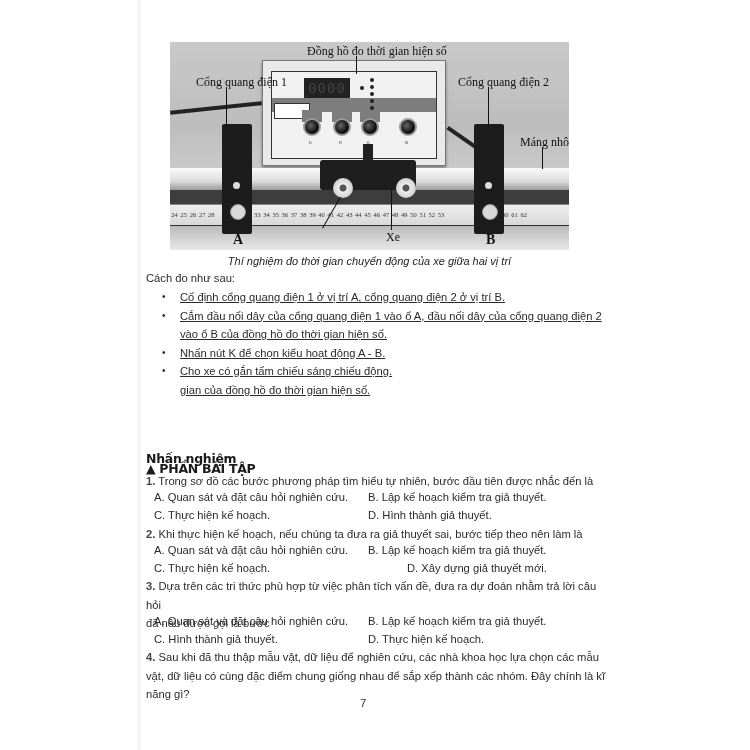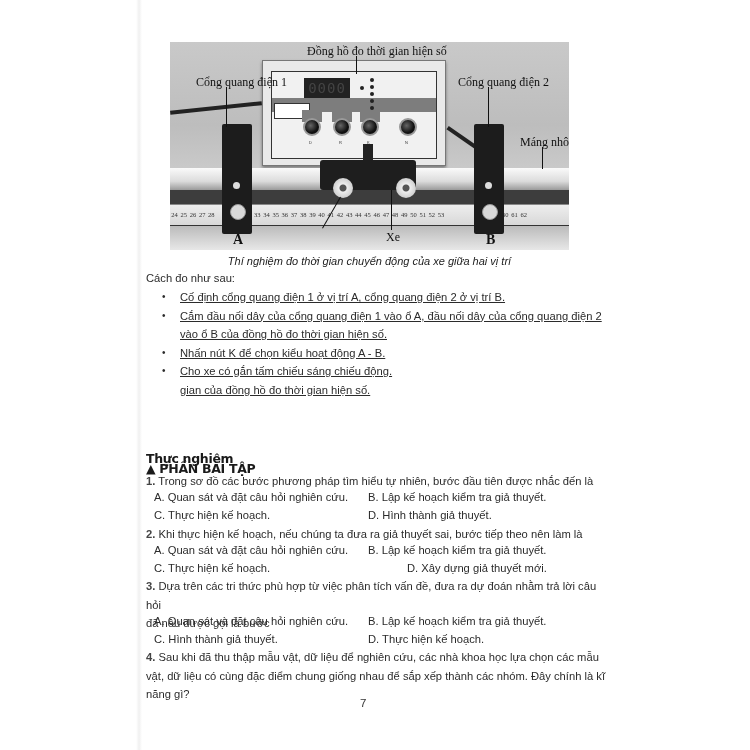--- a/index.html
+++ b/index.html
@@ -183,21 +183,21 @@
   <li>Cố định cổng quang điện 1 ở vị trí A, cổng quang điện 2 ở vị trí B.</li>
   <li>Cắm đầu nối dây của cổng quang điện 1 vào ổ A, đầu nối dây của cổng quang điện 2</li>
   <li style="list-style:none;" class="cont">vào ổ B của đồng hồ đo thời gian hiện số.</li>
   <li>Nhấn nút K để chọn kiểu hoạt động A - B.</li>
   <li>Cho xe có gắn tấm chiếu sáng chiếu động.</li>
   <li class="cont">gian của đồng hồ đo thời gian hiện số.</li>
 </ul>
 <style>.bullet-list li.cont::before{content:"";}</style>
 
 <div class="section-title">▲ PHẦN BÀI TẬP</div>
-<div class="subsection-title">Thực nghiệm</div>
+<div class="subsection-title">Nhấn nghiệm</div>
 
 <div class="q" style="top:472px;">
   <span class="num">1.</span>
   <span>Trong sơ đồ các bước phương pháp tìm hiểu tự nhiên, bước đầu tiên được nhắc đến là</span>
 </div>
 <div class="opt" style="left:154px; top:491px;">A. Quan sát và đặt câu hỏi nghiên cứu.</div>
 <div class="opt" style="left:368px; top:491px;">B. Lập kế hoạch kiểm tra giả thuyết.</div>
 <div class="opt" style="left:154px; top:509px;">C. Thực hiện kế hoạch.</div>
 <div class="opt" style="left:368px; top:509px;">D. Hình thành giả thuyết.</div>
 

